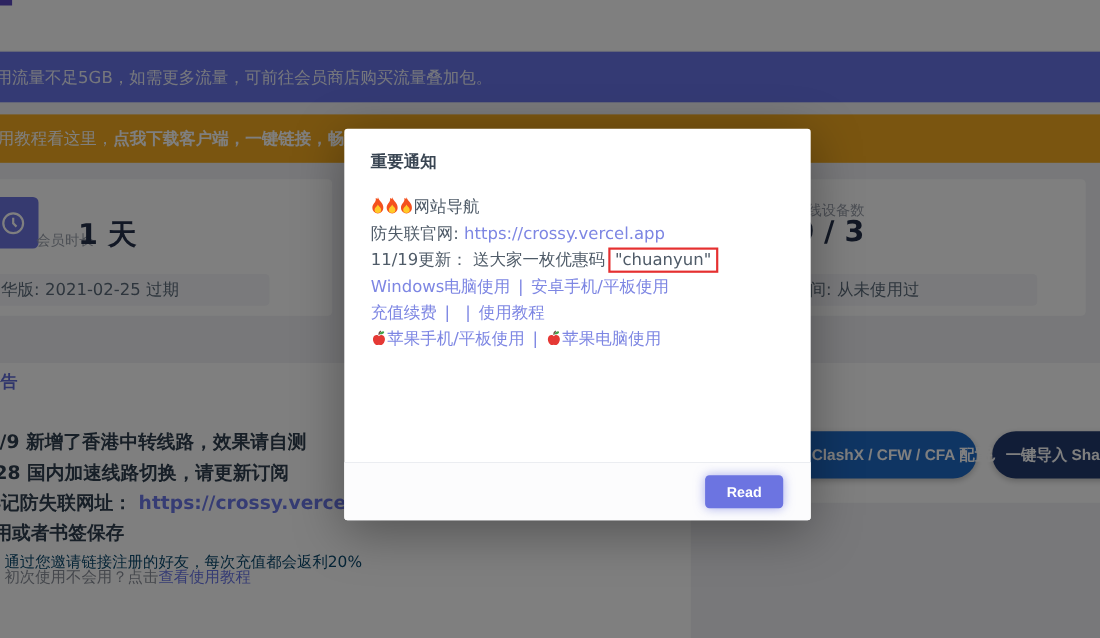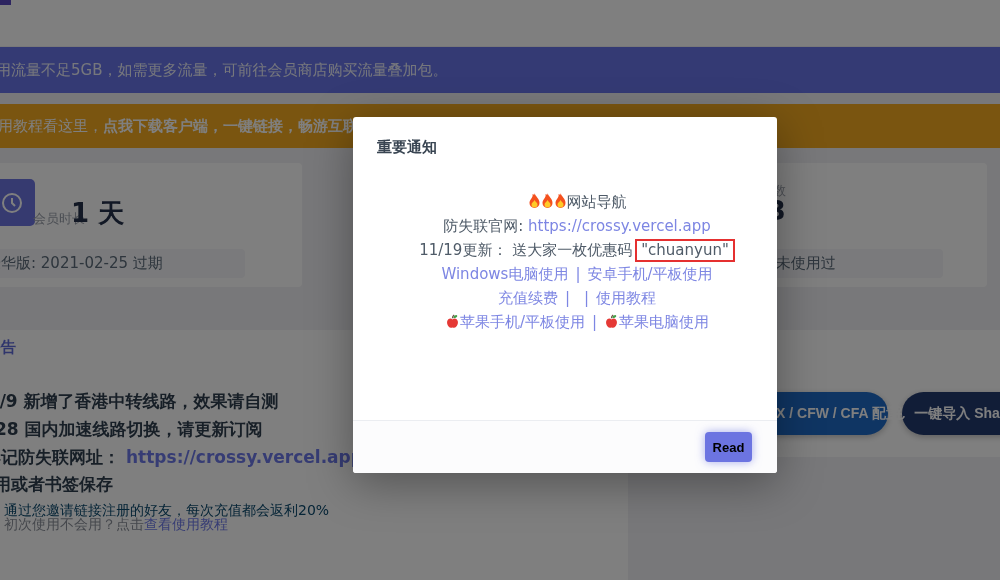--- a/index.html
+++ b/index.html
@@ -58,41 +58,40 @@
   .btn-clash  { left:38px;  width:198px; background:#1f6ac6; }
   .btn-rocket { left:250px; width:190px; background:#223a6f; }
   .pill-btn svg { margin-right:8px; flex:none; }
 
   
   .overlay { position:absolute; inset:0; background:rgba(0,0,0,0.5); z-index:5; }
   .modal {
     position:absolute; left:313px; top:117px; width:424px; height:356px;
     background:#ffffff; border-radius:3px; z-index:10;
     box-shadow:0 10px 45px rgba(0,0,0,0.35);
-    margin-left:40px;
   }
   .modal-title { position:absolute; left:24px; top:21px; font-size:15px; font-weight:bold; color:#394552; }
-  .modal-body  { position:absolute; top:73px; left:0; right:0; text-align:center; font-size:15px; color:#4f5b68;padding-left:24px; }
+  .modal-body  { position:absolute; top:59px; left:0; right:0; font-size:15px; color:#4f5b68;padding-left:24px; }
   .mline { height:24px; line-height:24px; white-space:nowrap; }
   .mlink { color:#7d86e3; text-decoration:none; cursor:pointer; }
   .pipe  { color:#7d86e3; margin:0 7px; }
   .code-box {
     display:inline-block; border:2px solid #e53030; padding:0 4px; margin-left:3px;
     line-height:19px; color:#4f5b68;
   }
   .red-line    { color:#f50f0f; }
   .orange-line { color:#f79a28; }
   .icon-gap { display:inline-block; vertical-align:-2px; }
   .modal-footer {
     position:absolute; left:0; right:0; bottom:0; height:53px;
     background:#fcfcfd; border-top:1px solid #ebedf1; border-radius:0 0 3px 3px;
   }
   .read-btn {
-    position:absolute; right:25px; top:11px; width:47px; height:30px;
-    background:#6c74e1; color:#000000; font-size:13px; font-weight:bold;
+    position:absolute; right:25px; top:11px; width:71px; height:30px;
+    background:#6c74e1; color:#ffffff; font-size:13px; font-weight:bold;
     border:none; border-radius:4px; cursor:pointer;
     box-shadow:0 0 10px rgba(108,116,225,0.6);
   }
 </style>
 </head>
 <body>
 
 <div class="page">
 
   <div class="topbar">

